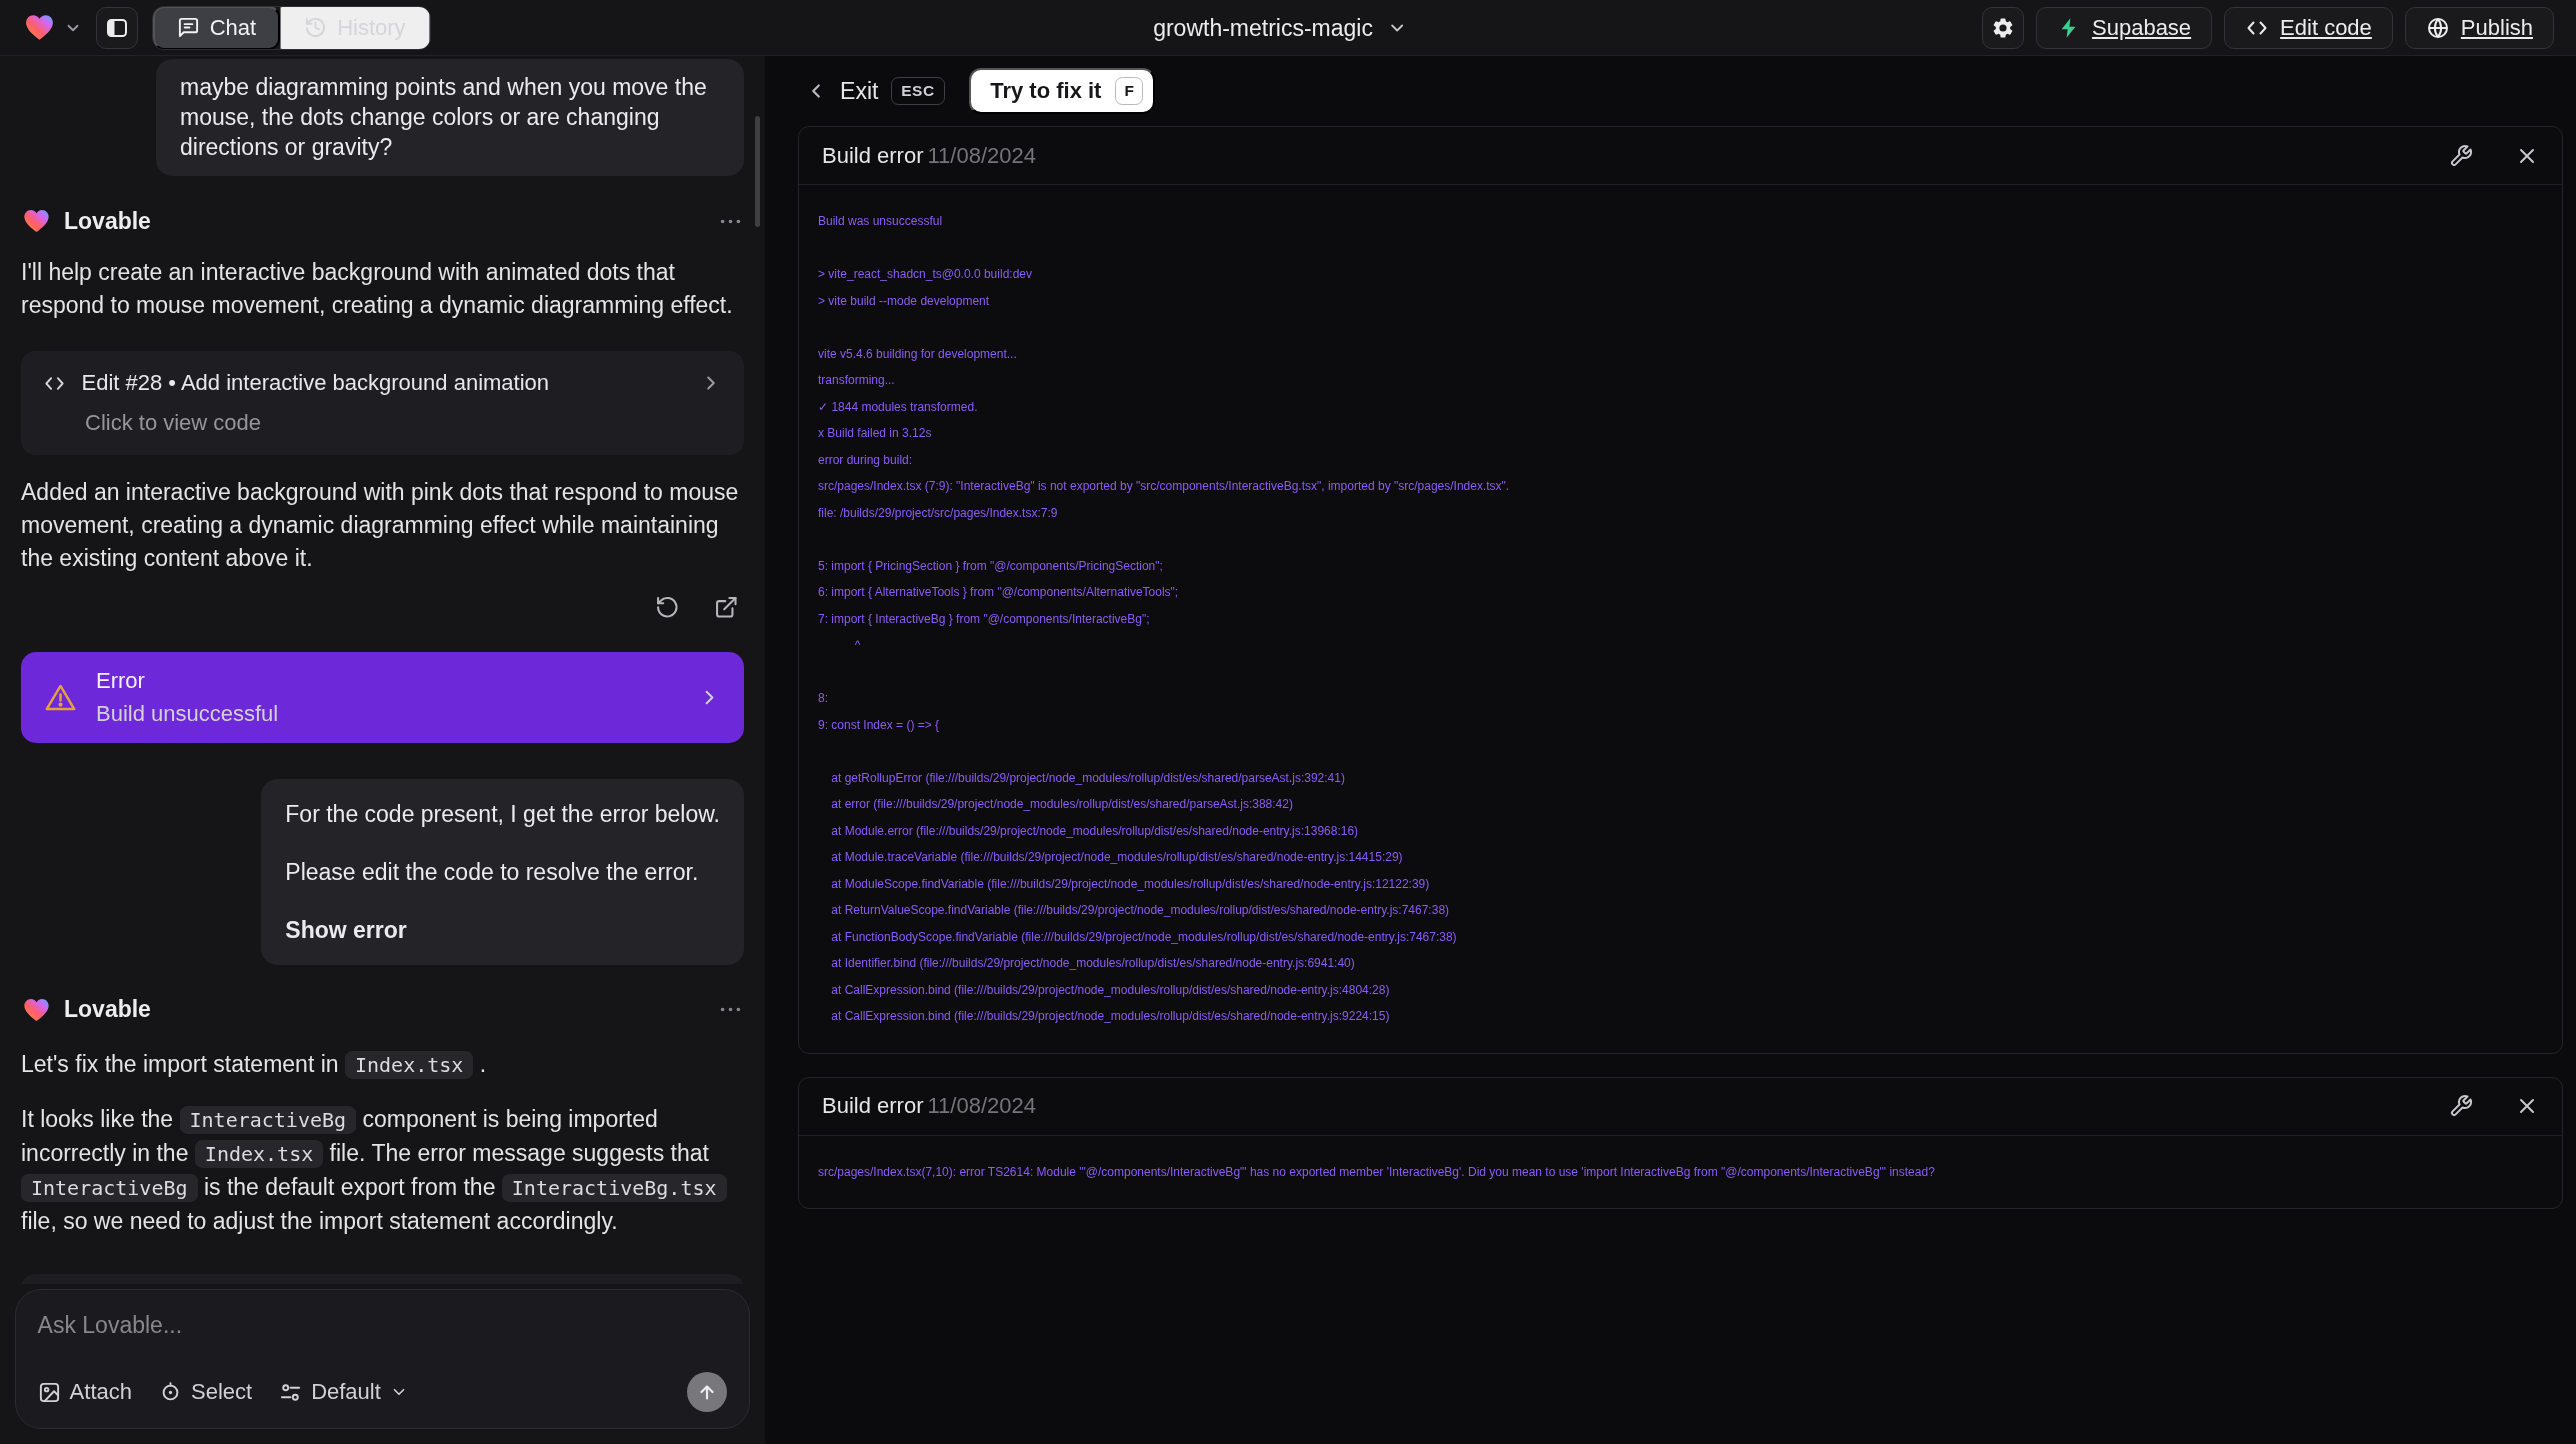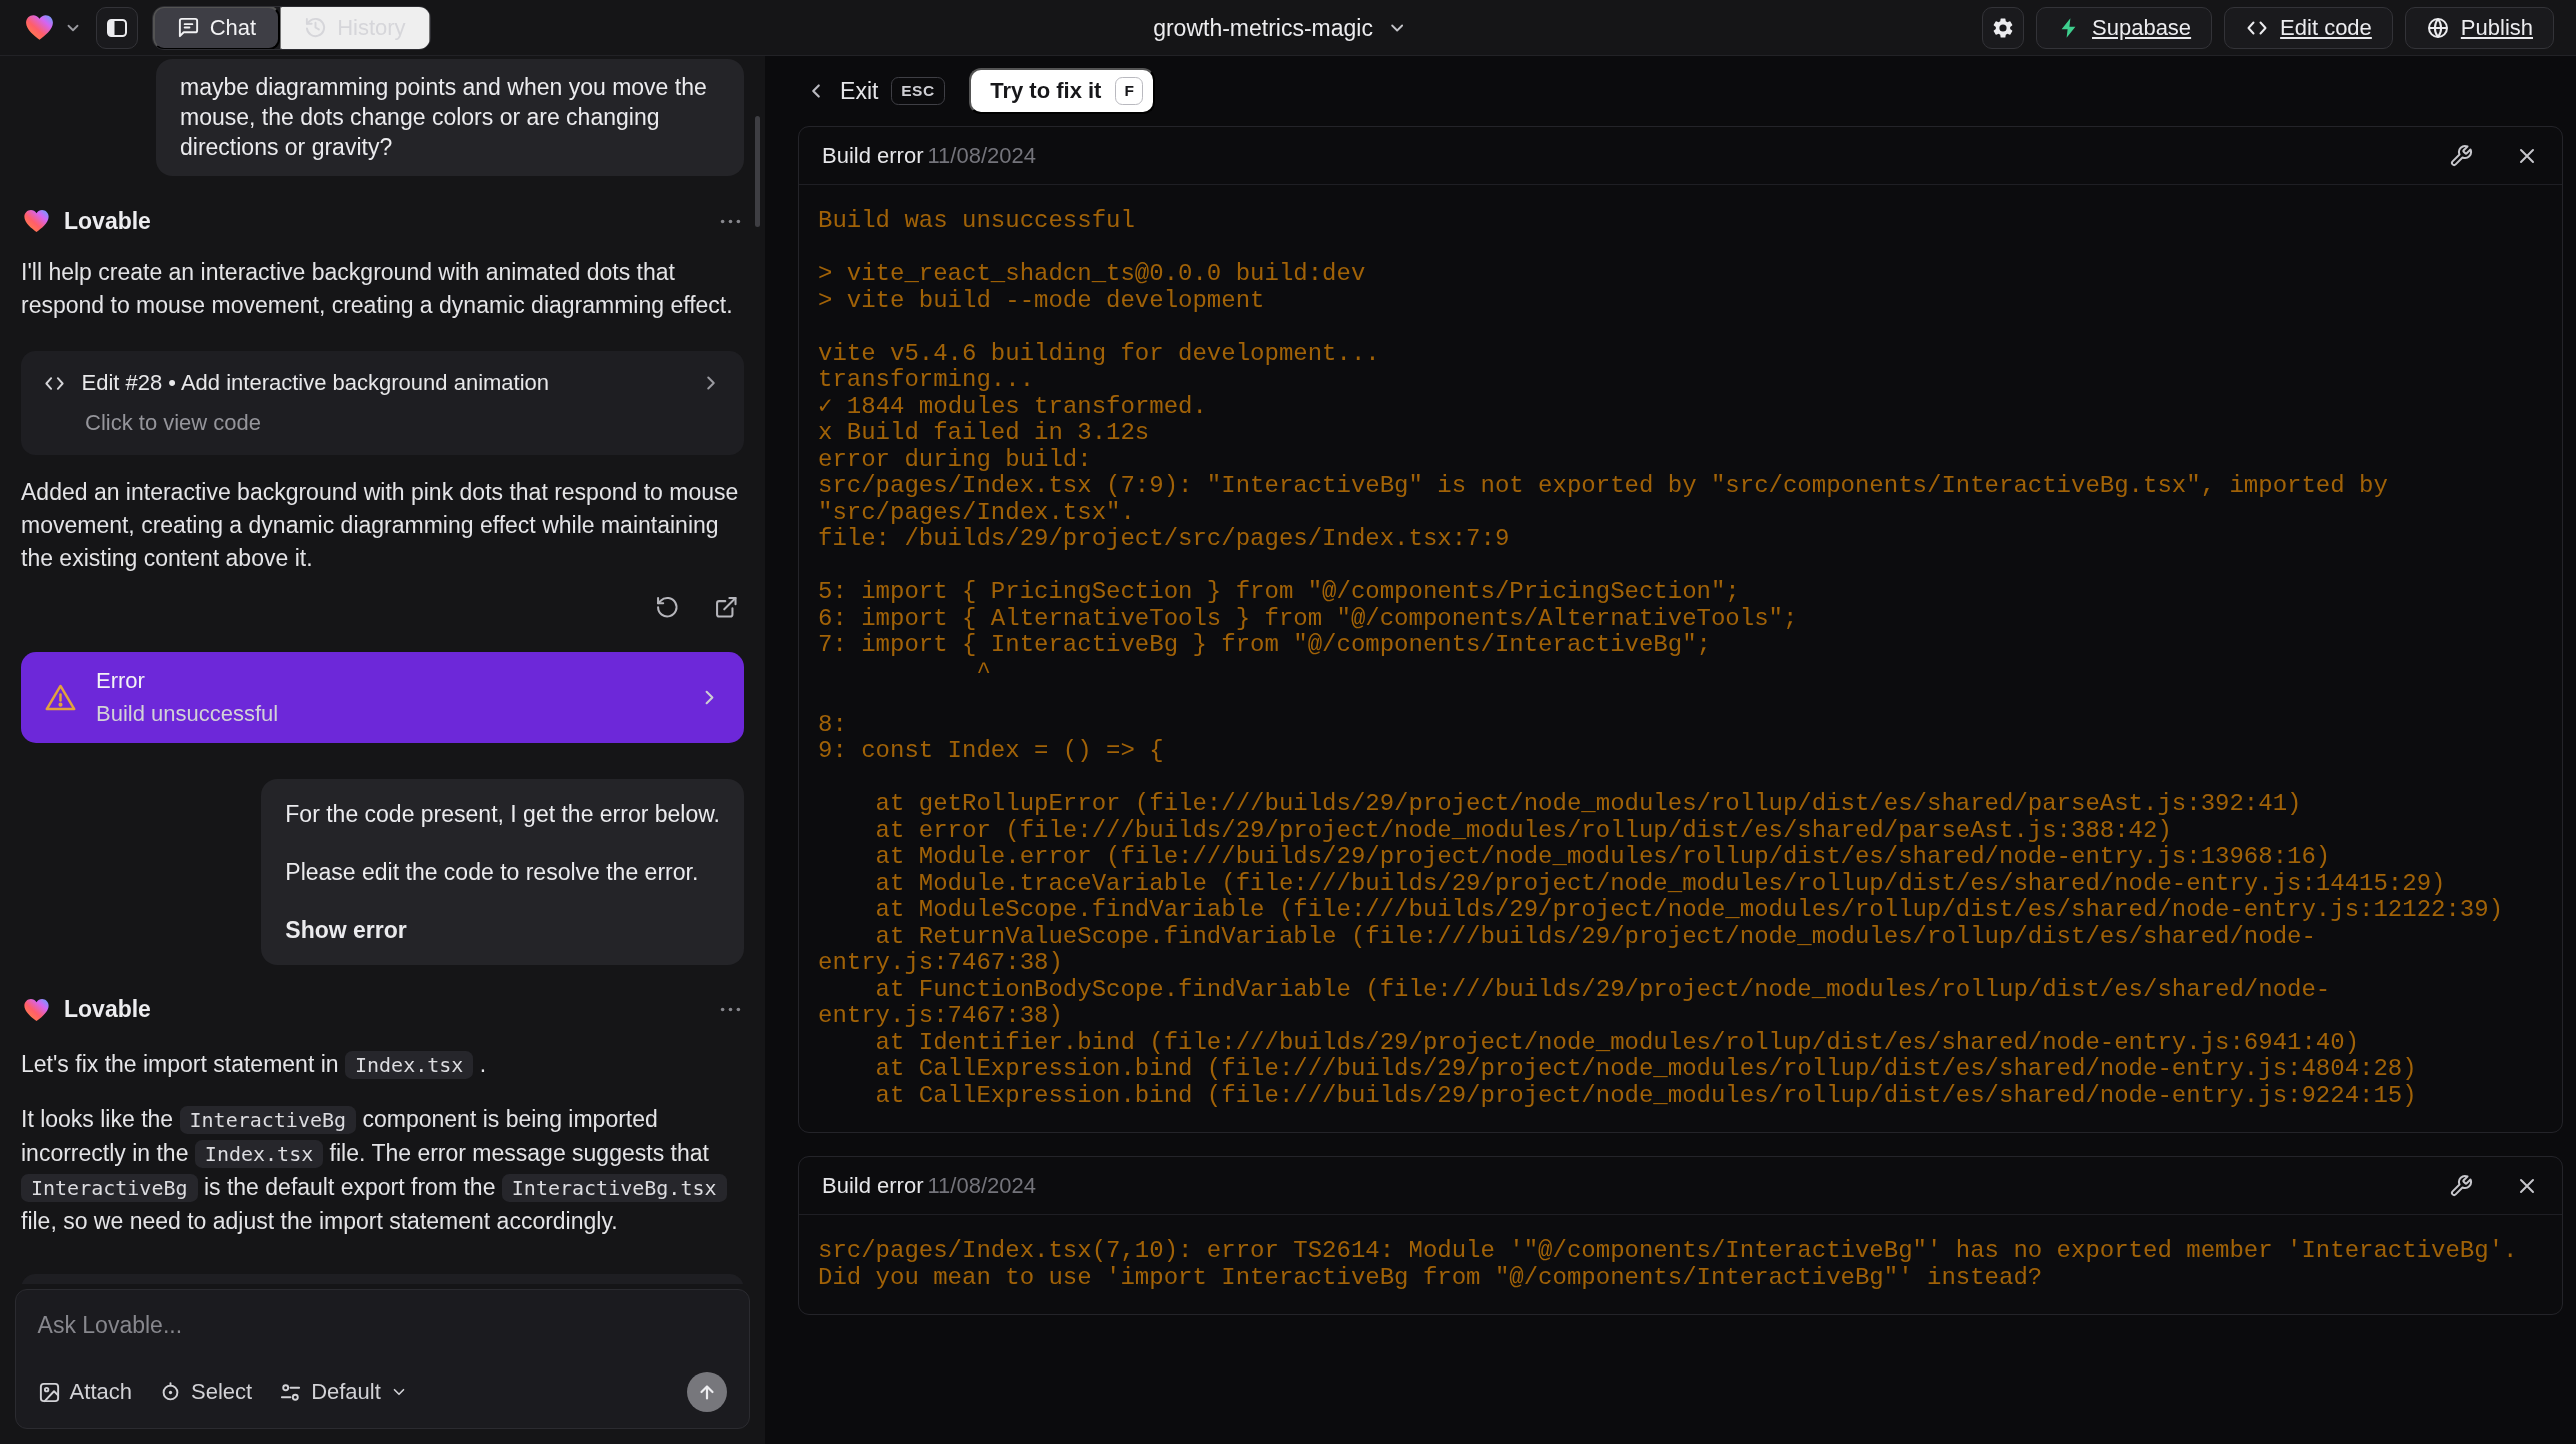--- a/index.html
+++ b/index.html
@@ -56,21 +56,21 @@
   .actions-row { display:flex; justify-content:flex-end; gap:24.6px; margin-top:15.5px; color:#b6b6bc; }
   .ghost-ic { width:35px; height:35px; display:flex; align-items:center; justify-content:center; }
 
   .error-sel { margin-top:27px; background:#6d28d9; border-radius:15px; padding:15.5px 23px;
                display:flex; align-items:center; gap:19px; }
   .error-texts .t1 { font-size:22px; font-weight:500; color:#f3f3f5; }
   .error-texts .t2 { font-size:22px; color:#d2d2d6; margin-top:7.3px; }
   .error-sel .chev { margin-left:auto; color:#cdcdd2; }
 
   .composer { padding:5.5px 14.6px 14.6px; background:#151517; }
-  .composer-box { background:#1b1b1f; border:0.9px solid #2b2b30; border-radius:12px; padding:22px 22px 16.4px; }
+  .composer-box { background:#1b1b1f; border:0.9px solid #2b2b30; border-radius:26px; padding:22px 22px 16.4px; }
   .composer-input { font-size:23px; color:#87878d; }
   .composer-row { display:flex; align-items:center; margin-top:33px; color:#d2d2d6; font-size:22px; }
   .comp-btn { display:flex; align-items:center; gap:9px; margin-right:27px; }
   .send-btn { margin-left:auto; width:40px; height:40px; border-radius:50%; background:#77777c;
               display:flex; align-items:center; justify-content:center; color:#ededf0; }
 
   
   .preview { flex:1; background:#0b0b0d; padding:0 12.8px 0 33px; display:flex; flex-direction:column; }
   .preview-header { height:70px; display:flex; align-items:center; gap:24.6px; padding-left:7.3px; }
   .exit-btn { display:flex; align-items:center; gap:12.8px; font-size:23px; font-weight:500; color:#e6e6e9; }
@@ -79,22 +79,22 @@
   .fix-btn { display:flex; align-items:center; gap:13.7px; background:#ffffff; color:#17171a;
              height:46px; padding:0 10px 0 19px; border-radius:12px; font-size:22px; font-weight:600; }
   .fix-key { border:1.8px solid #b9b9bf; border-radius:7.3px; width:28px; height:28px;
              display:flex; align-items:center; justify-content:center; font-size:15.5px; font-weight:700; }
 
   .error-panel { border:0.9px solid #242429; border-radius:11px; background:#0c0c0e; margin-bottom:23px; }
   .ep-header { display:flex; align-items:center; gap:4px; padding:15.5px 23px; border-bottom:0.9px solid #1f1f24; }
   .ep-title { font-size:22px; color:#e6e6e9; }
   .ep-date { font-size:22px; color:#74747b; }
   .ep-icons { margin-left:auto; display:flex; gap:42px; color:#c6c6cb; align-items:center; }
-  .console { padding:23px 19px; font-family:Liberation Mono, monospace;
-             font-size:24px; line-height:26.5px; color:#a16207; white-space:pre-wrap; }
+  .console { padding:23px 19px; font-family:Liberation Sans, sans-serif;
+             font-size:12px; line-height:26.5px; color:#8b5cf6; white-space:pre-wrap; }
 </style>
 </head>
 <body>
 
 <svg width="0" height="0" style="position:absolute">
   <defs>
     <linearGradient id="heartGrad" x1="0" y1="1" x2="1" y2="0">
       <stop offset="0" stop-color="#ff8e3c"></stop>
         <stop offset="0.42" stop-color="#ff5e69"></stop>
       <stop offset="0.72" stop-color="#d465f2"></stop>

